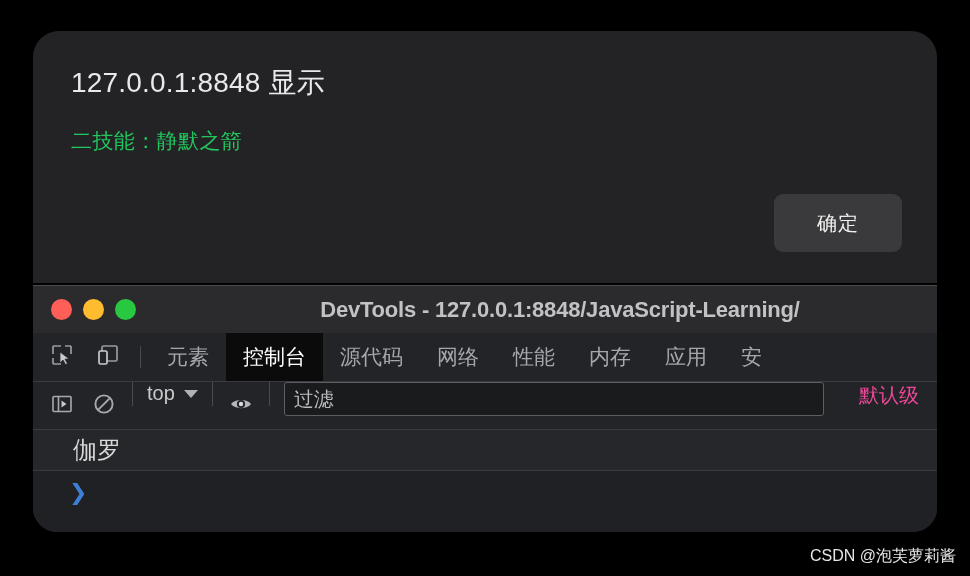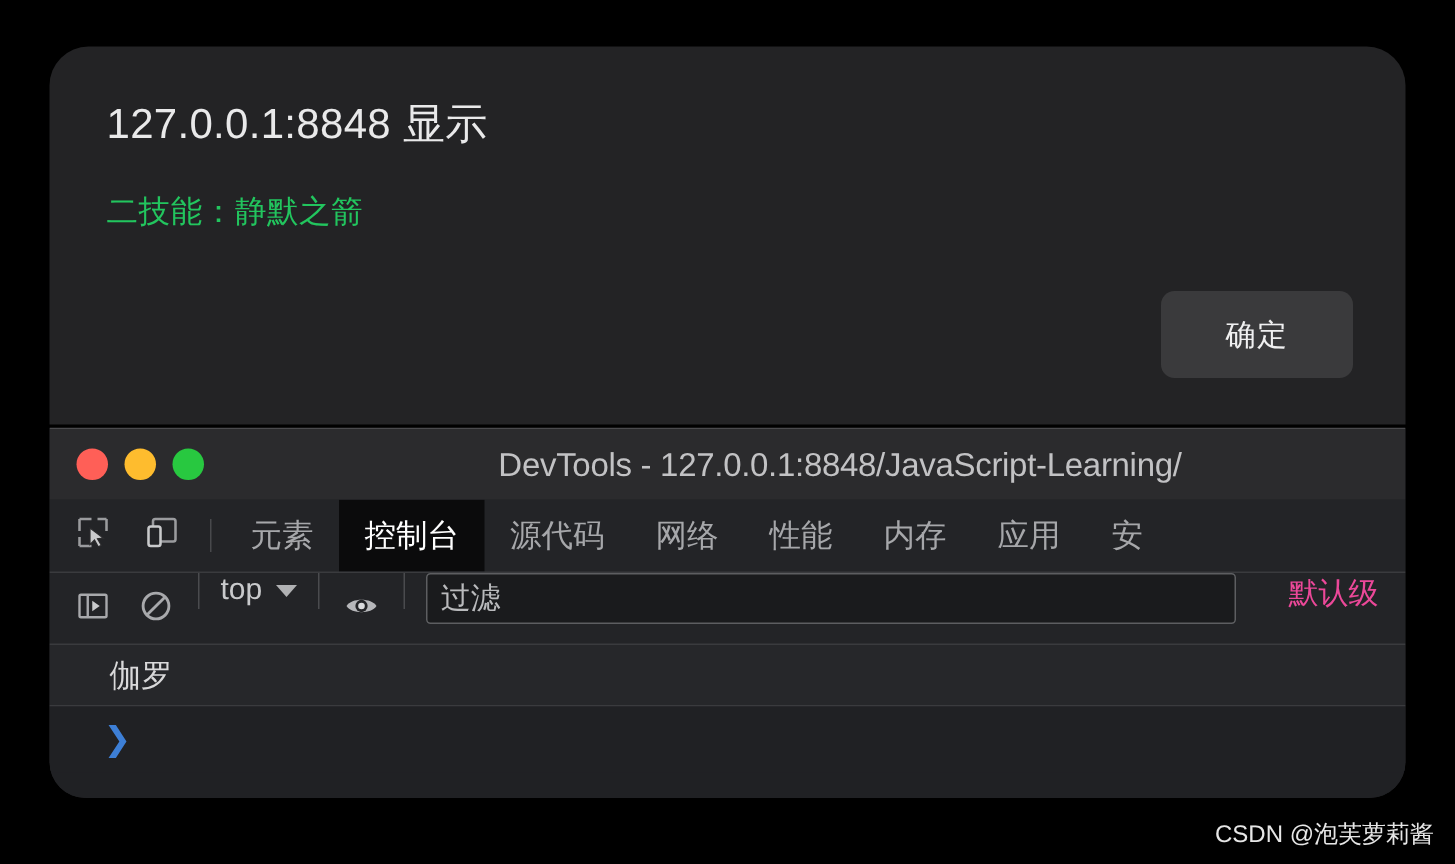--- a/index.html
+++ b/index.html
@@ -107,21 +107,21 @@
   #traffic-light-close  { background: #ff5f57; }
   #traffic-light-min    { background: #febc2e; }
   #traffic-light-max    { background: #28c840; }
 
   #devtools-title {
     position: absolute;
     left: 0;
     right: 0;
     text-align: center;
     font-size: 22px;
-    font-weight: normal;
+    font-weight: bold;
     color: #c2c2c4;
     white-space: nowrap;
     overflow: hidden;
     padding-left: 150px;
     padding-right: 0px;
     letter-spacing: -0.2px;
   }
 
   
   #devtools-tabbar {
@@ -243,21 +243,21 @@
     height: 102px;
   }
 
   .console-row {
     height: 41px;
     display: flex;
     align-items: center;
     padding-left: 40px;
     background: #26272a;
     border-bottom: 1px solid #3a3b3e;
-    font-size: 21px;
+    font-size: 24px;
     color: #d9d9da;
   }
 
   #console-prompt-row {
     height: 44px;
     display: flex;
     align-items: center;
     padding-left: 36px;
     background: #202124;
     cursor: text;

